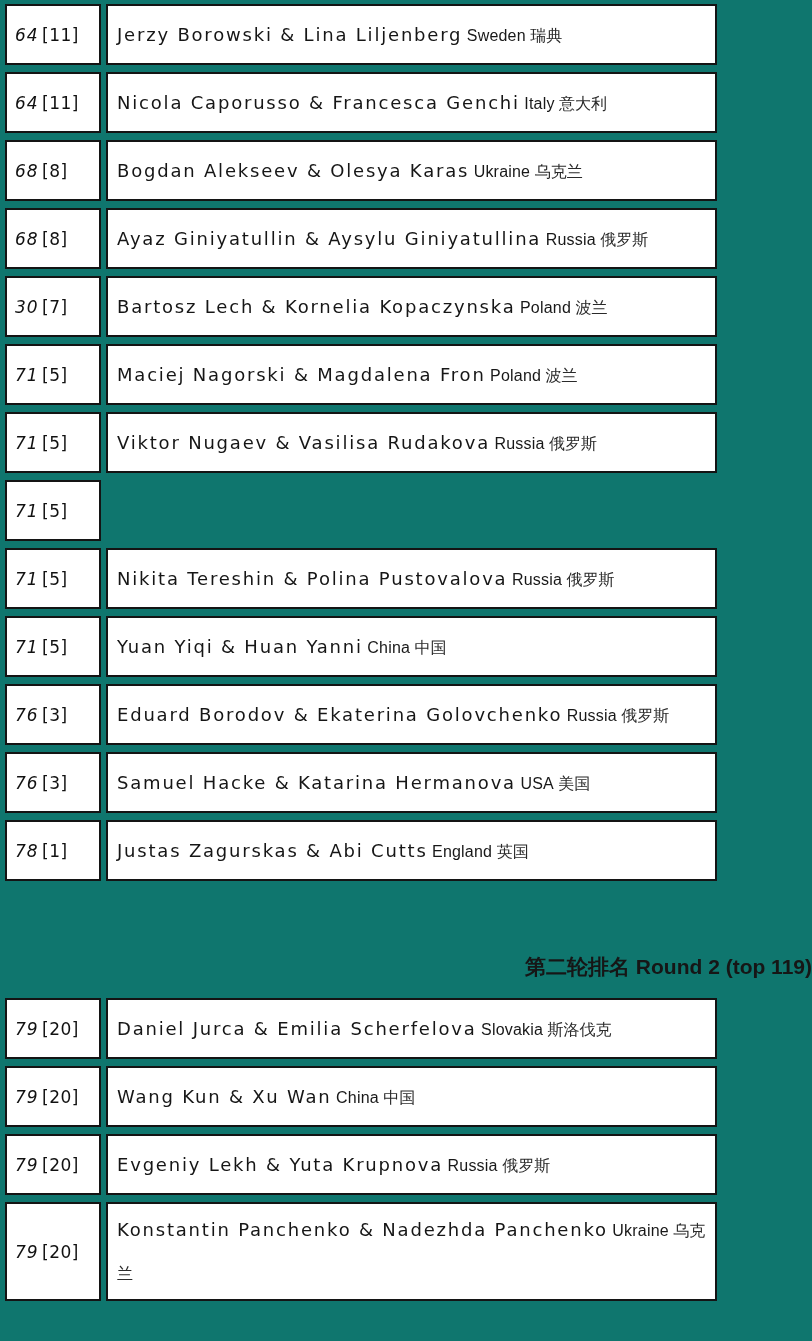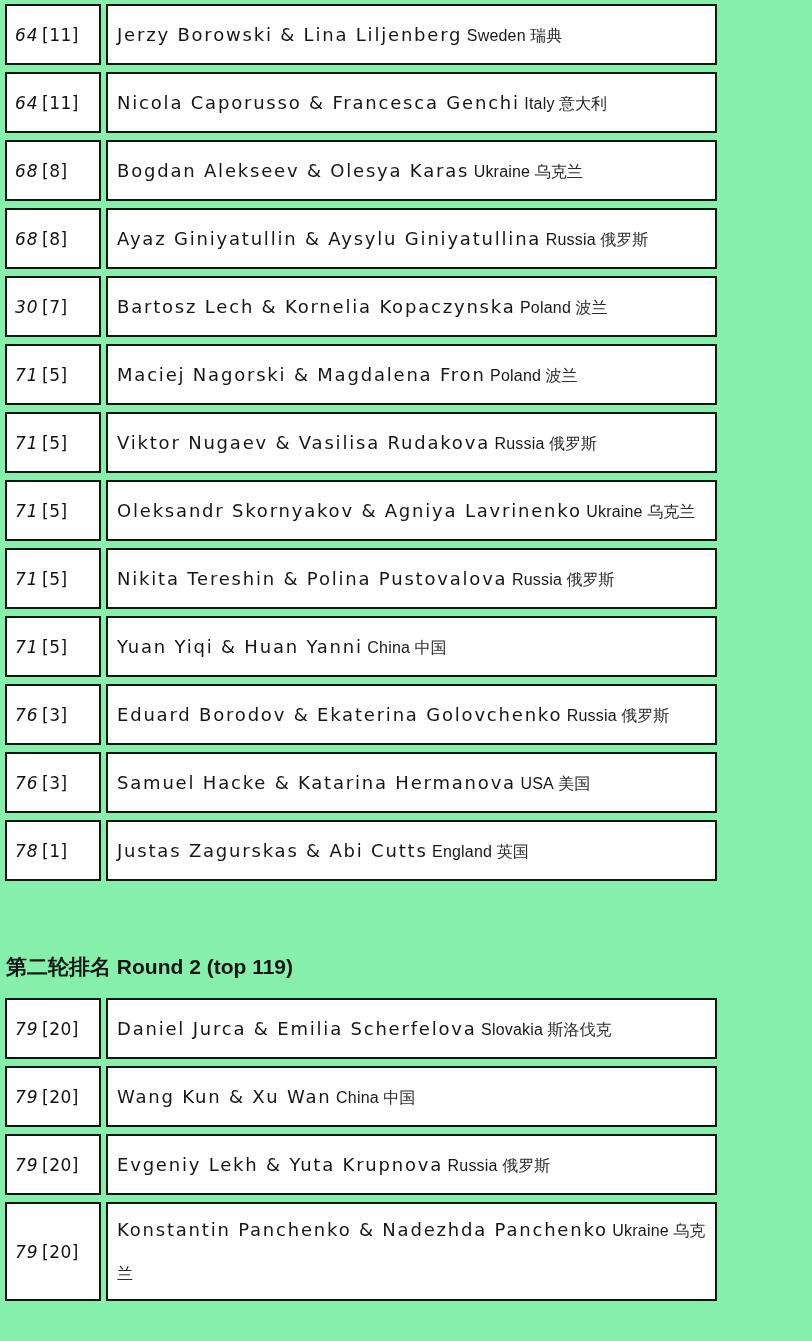--- a/index.html
+++ b/index.html
@@ -1,20 +1,20 @@
 <!DOCTYPE html>
 <html><head>
 <meta charset="utf-8">
 <style>
   html, body { margin: 0; padding: 0; background: #ffffff; }
   .page {
     position: relative;
     width: 812px;
     height: 1341px;
-    background: #86efac;
+    background: #0f766e;
     overflow: hidden;
     font-family: "Liberation Sans", sans-serif;
     color: #111111;
     box-sizing: border-box;
     padding: 4px 0 0 5px;
   }
   .ranking-table {
     display: flex;
     flex-direction: column;
     gap: 7px;
@@ -71,20 +71,21 @@
     font-family: "Liberation Sans", sans-serif;
     font-size: 16px;
     color: #2a2a2a;
   }
   .section-heading {
     font-family: "Liberation Sans", sans-serif;
     font-weight: bold;
     font-size: 21px;
     color: #161616;
     margin: 72px 0 17px 1px;
+    text-align: right;
   }
 </style>
 </head>
 <body>
 
 <div class="page">
 
   <div class="ranking-table">
   <div class="row">
     <div class="cell cell-left">
@@ -182,27 +183,20 @@
         <span class="country-cn">俄罗斯</span>
       </div>
     </div>
   </div>
 
   <div class="row">
     <div class="cell cell-left">
       <span class="rank">71</span>
       <span class="bib">[5]</span>
     </div>
-    <div class="cell cell-right">
-      <div class="text-line">
-        <span class="names">Oleksandr Skornyakov &amp; Agniya Lavrinenko</span>
-         <span class="country">Ukraine</span> 
-        <span class="country-cn">乌克兰</span>
-      </div>
-    </div>
   </div>
 
   <div class="row">
     <div class="cell cell-left">
       <span class="rank">71</span>
       <span class="bib">[5]</span>
     </div>
     <div class="cell cell-right">
       <div class="text-line">
         <span class="names">Nikita Tereshin &amp; Polina Pustovalova</span>

